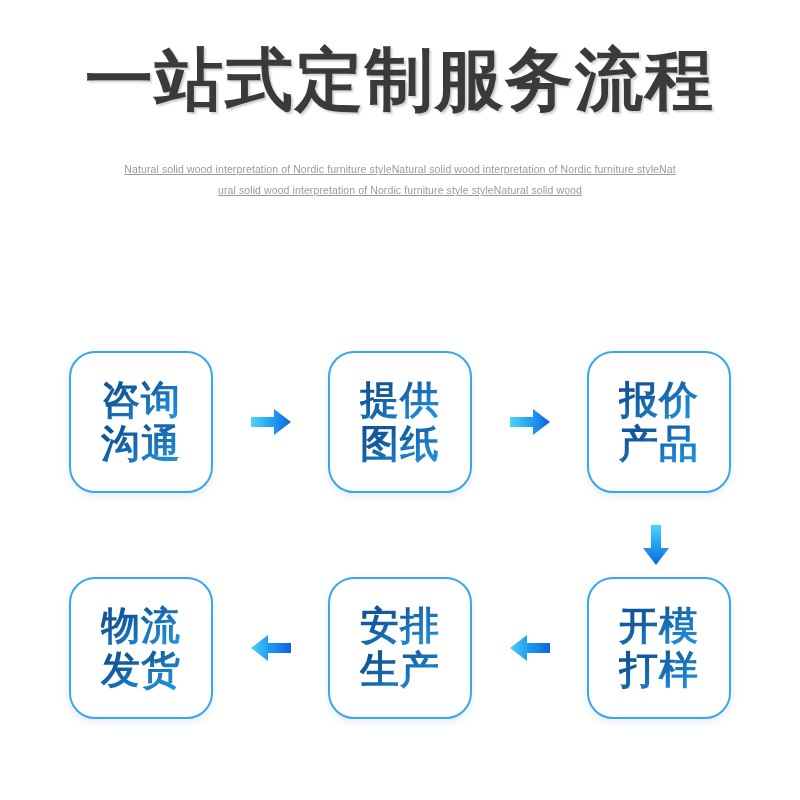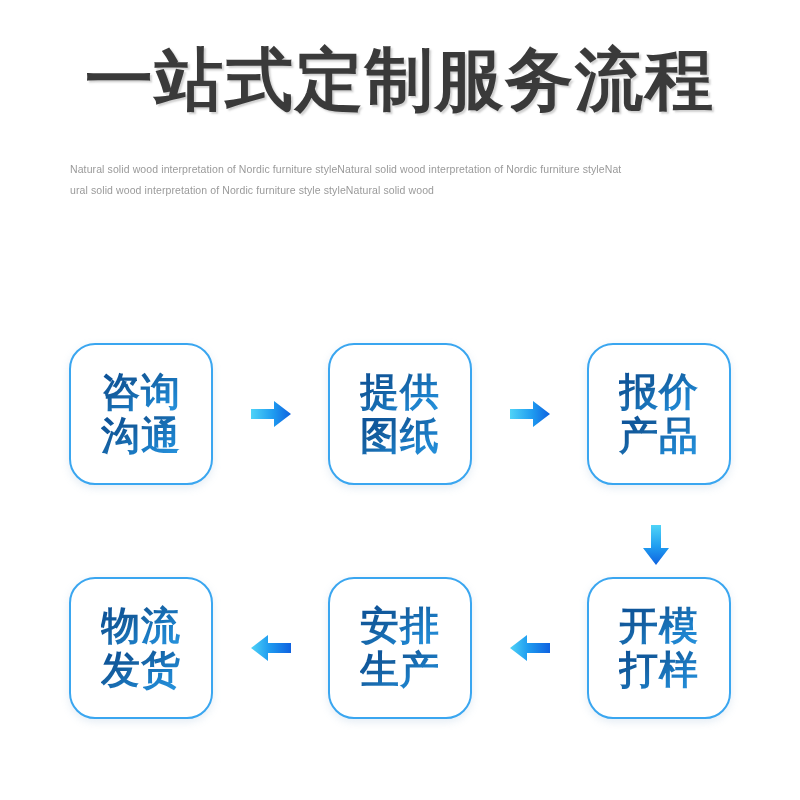--- a/index.html
+++ b/index.html
@@ -43,46 +43,47 @@
     letter-spacing: 1px;
     line-height: 1.1;
     text-shadow: 1px 1px 1px rgba(170,170,170,0.5);
     white-space: nowrap;
   }
 
   
   .blurb {
     margin: 44px auto 0 auto;
     width: 660px;
-    text-align: left;
+    text-align: center;
     font-size: 10.5px;
     line-height: 2.0;
     color: #9a9a9a;
     letter-spacing: 0.1px;
+    text-decoration: underline;
   }
 
   
   .flow {
     position: absolute;
     left: 0;
     top: 332px;
     width: 800px;
     height: 430px;
   }
 
   .row {
     position: absolute;
     left: 0;
     width: 800px;
     height: 140px;
     display: flex;
     align-items: center;
     justify-content: center;
   }
-  .row-top    { top: 12px; }
+  .row-top    { top: 20px; }
   .row-bottom { top: 246px; }
 
   .node {
     width: 140px;
     height: 138px;
     border: 2px solid #3aa6f0;
     border-radius: 26px;
     background: #ffffff;
     box-shadow: 0 3px 9px rgba(120,160,200,0.20);
     display: flex;

